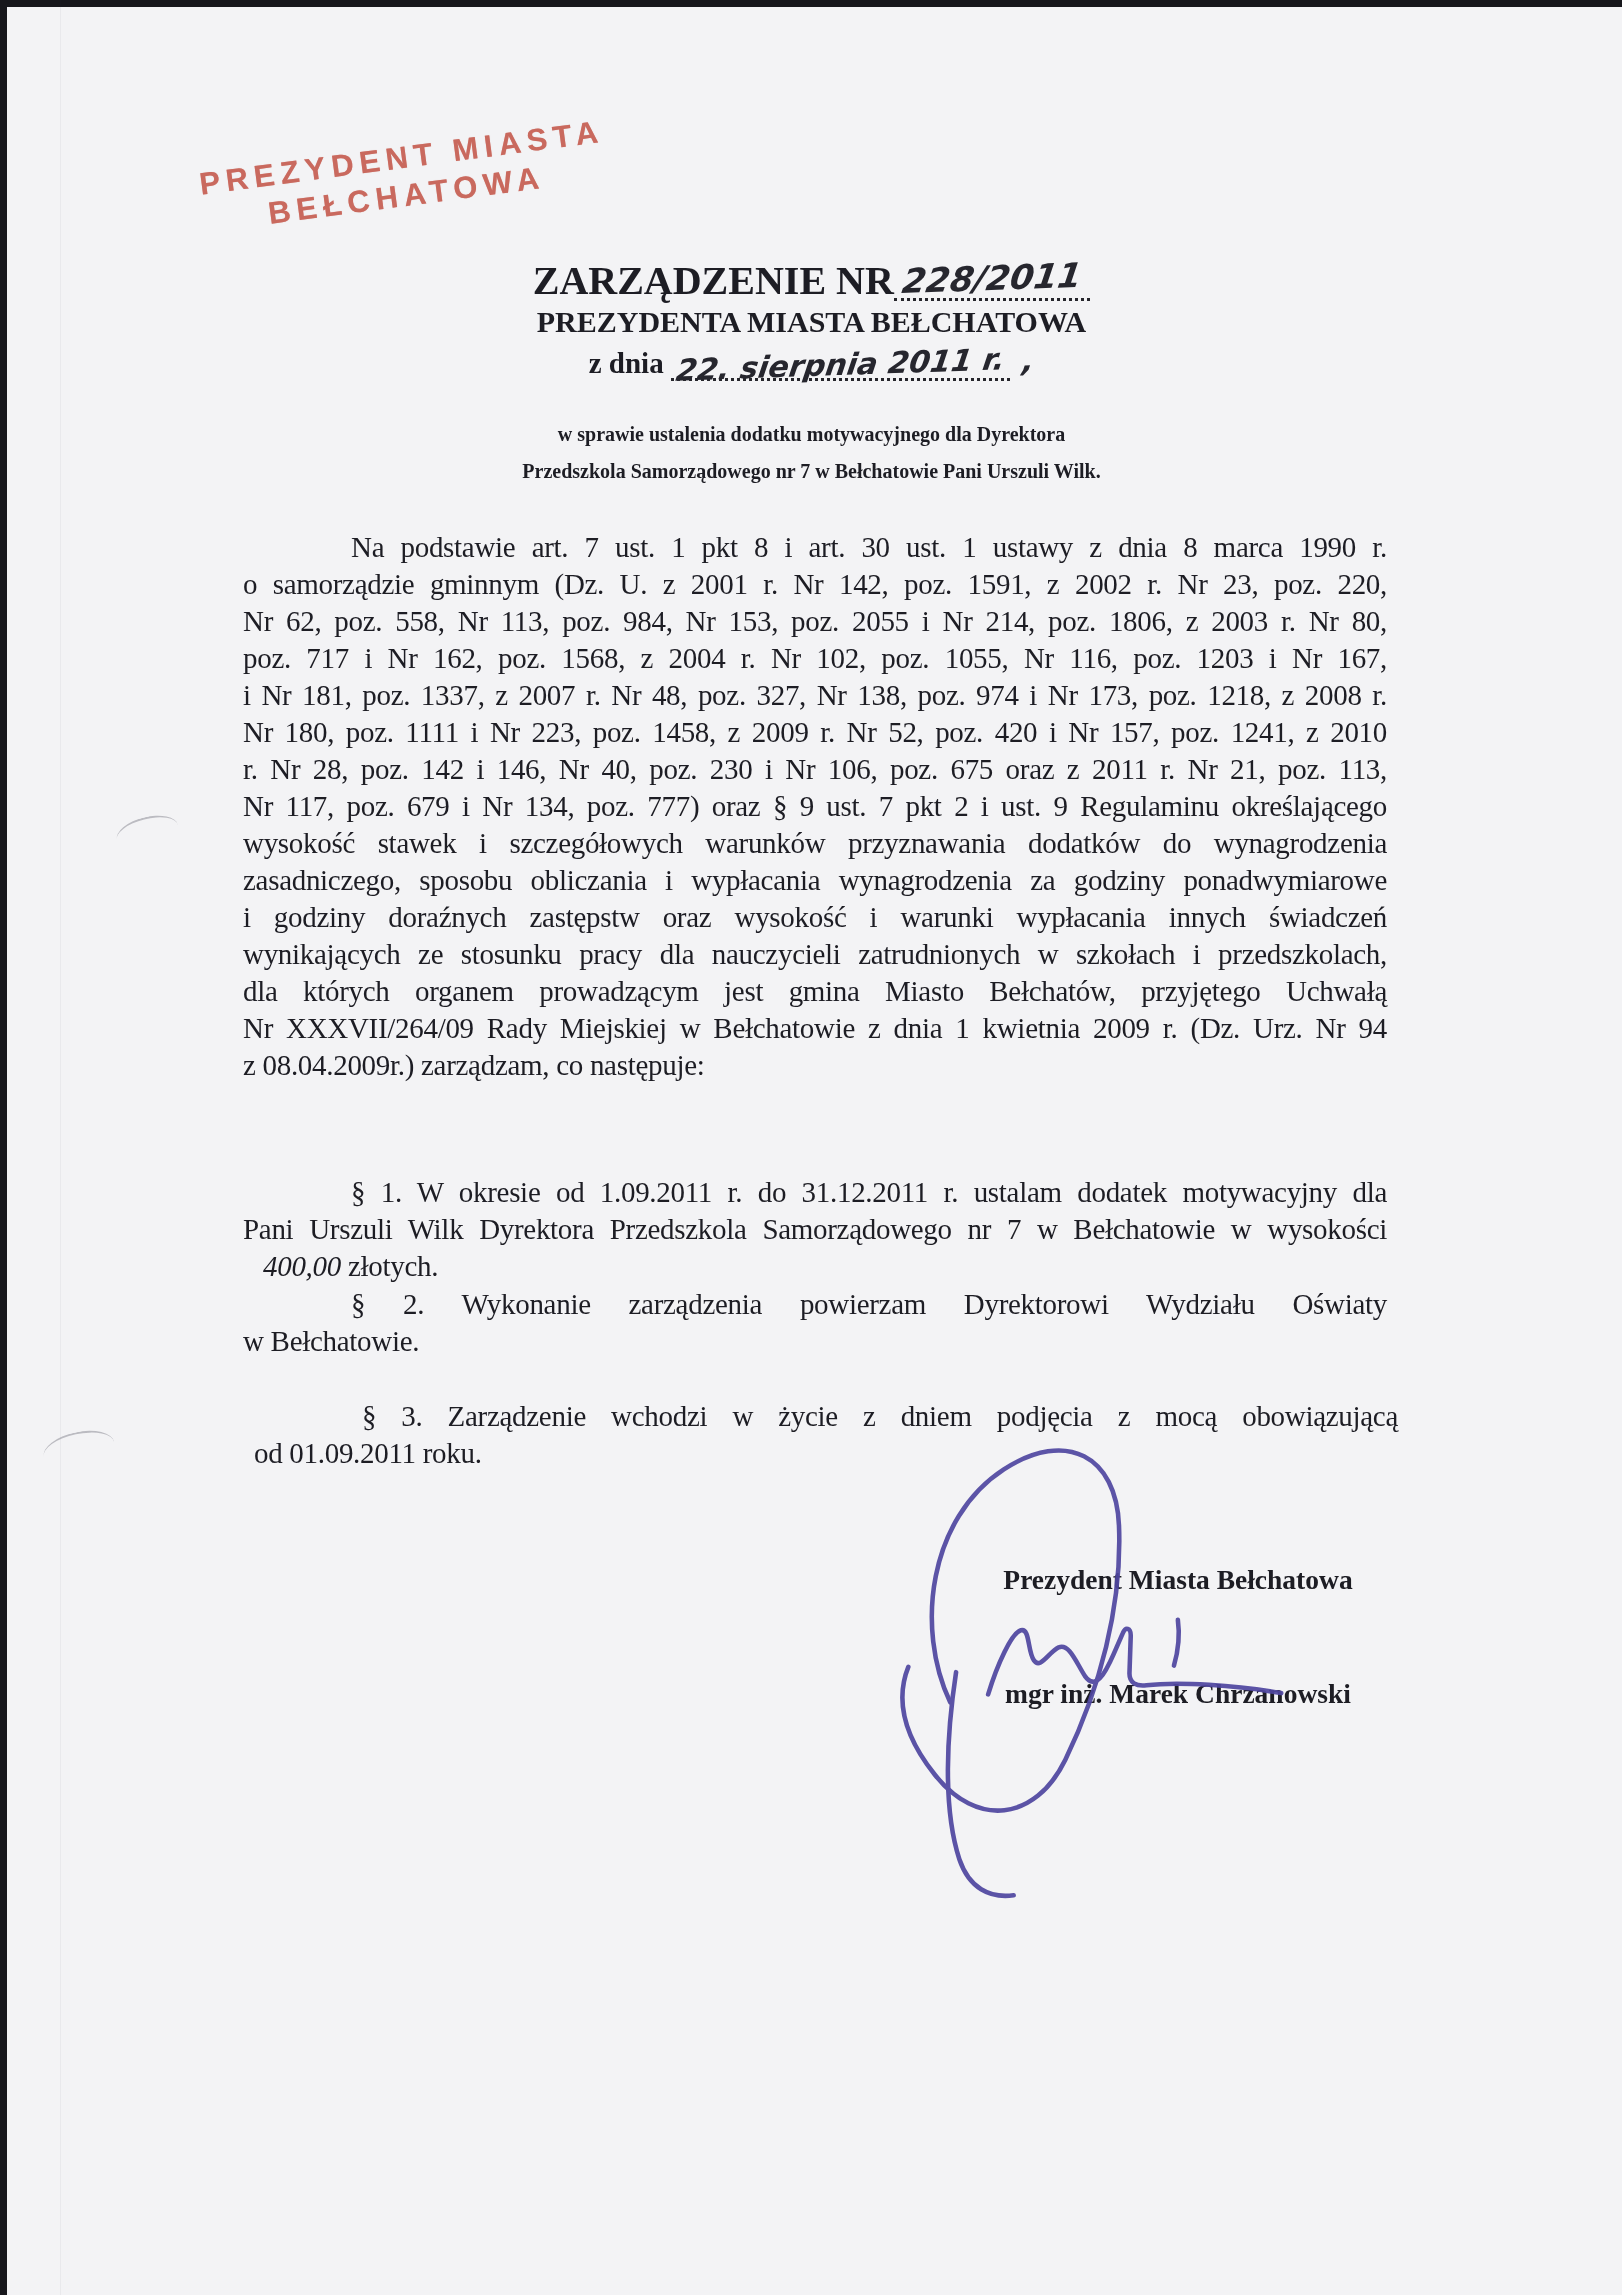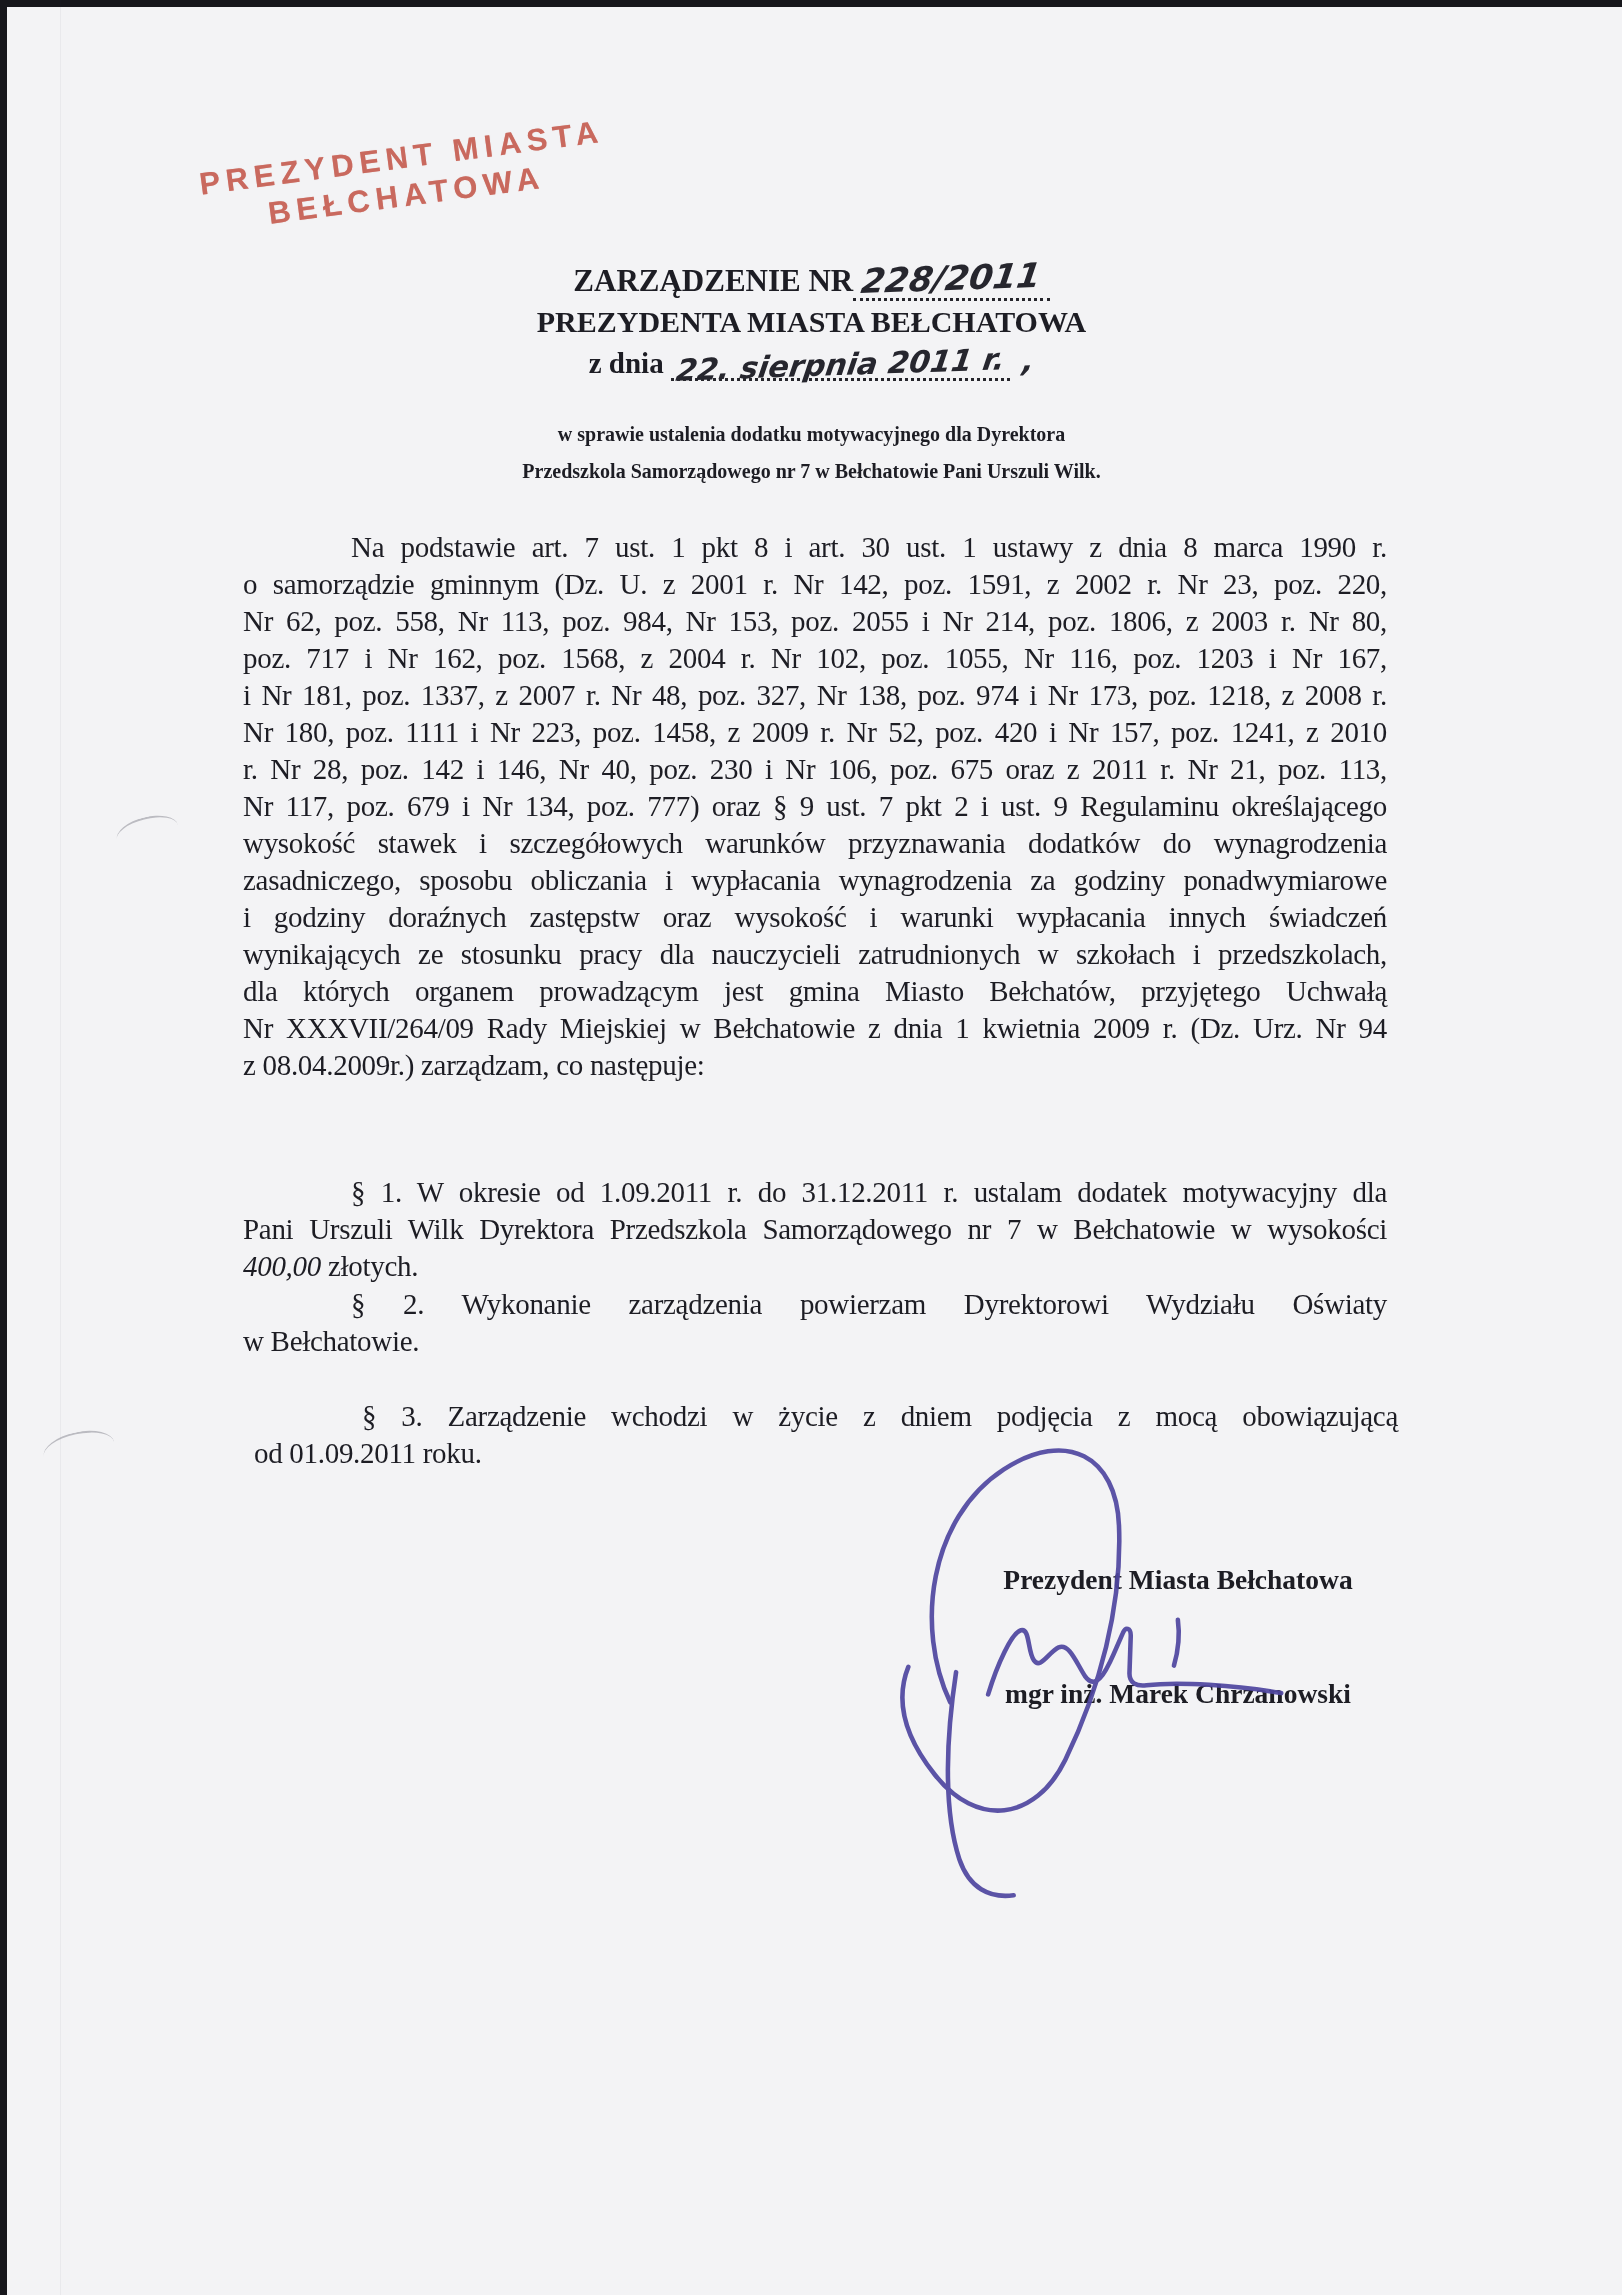--- a/index.html
+++ b/index.html
@@ -24,21 +24,21 @@
     font-family:"Liberation Sans", sans-serif;
     font-weight:bold;color:#c4574a;opacity:.88;
     text-align:center;letter-spacing:5.9px;
     text-shadow:0 0 0.7px rgba(196,87,74,.55);
   }
   .stamp .l1{font-size:31px;line-height:38px;}
   .stamp .l2{font-size:31px;line-height:38px;}
 
   .heading{position:absolute;left:0;top:260px;width:1623px;text-align:center;font-weight:bold;}
   .h-row{display:flex;justify-content:center;align-items:flex-end;}
-  .h-title{font-size:31px;line-height:41px;}
+  .h-title{font-size:40px;line-height:41px;}
   .h-issuer{font-size:30px;line-height:39px;margin-top:1.3px;}
   .h-date-row{margin-top:1.3px;font-weight:bold;font-size:29px;line-height:39px;}
   .dotted{display:inline-block;border-bottom:3.3px dotted #26262c;line-height:29px;}
   .hand{
     font-family:"DejaVu Sans", sans-serif;
     font-weight:600;font-style:italic;
     color:#26262e;
     transform:skewX(-10deg) rotate(-2deg);
     display:inline-block;
   }
@@ -54,21 +54,21 @@
     font-size:29px;line-height:37px;height:37px;
     letter-spacing:-0.3px;white-space:normal;
     text-align:justify;text-align-last:justify;
   }
   .bline.first{padding-left:108px;}
   .bline.last{text-align:left;text-align-last:left;}
 
   .s1{position:absolute;left:243px;top:1174px;width:1144px;}
   .s2{position:absolute;left:243px;top:1286px;width:1144px;}
   .s3{position:absolute;left:254px;top:1398px;width:1144px;}
-  .amount{font-style:italic;}
+  .amount{font-style:italic;margin-left:20px;}
 
   .sigblock{position:absolute;left:962px;top:1563px;width:432px;text-align:center;font-weight:bold;}
   .sig-title{font-size:27.5px;line-height:34px;}
   .sig-name{font-size:27.5px;line-height:34px;margin-top:80px;}
   .ink{position:absolute;left:0;top:0;pointer-events:none;}
 </style>
 </head>
 <body>
 
 <div class="page">

